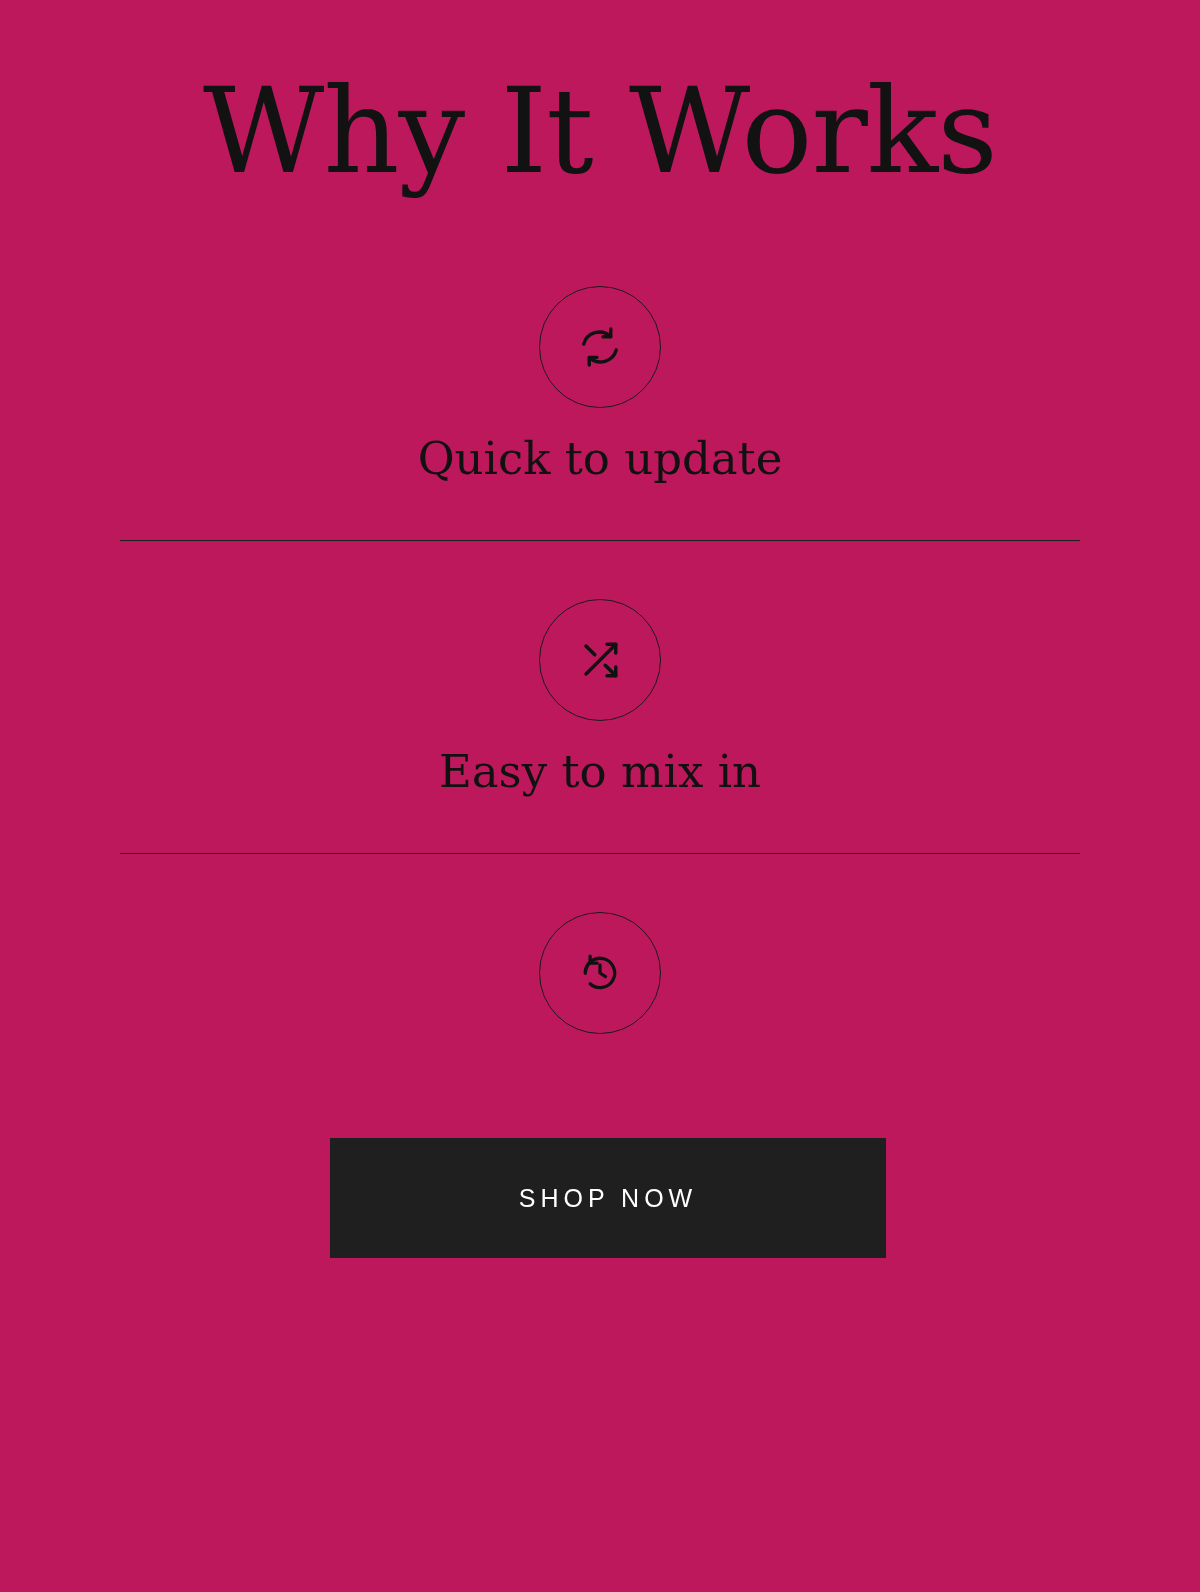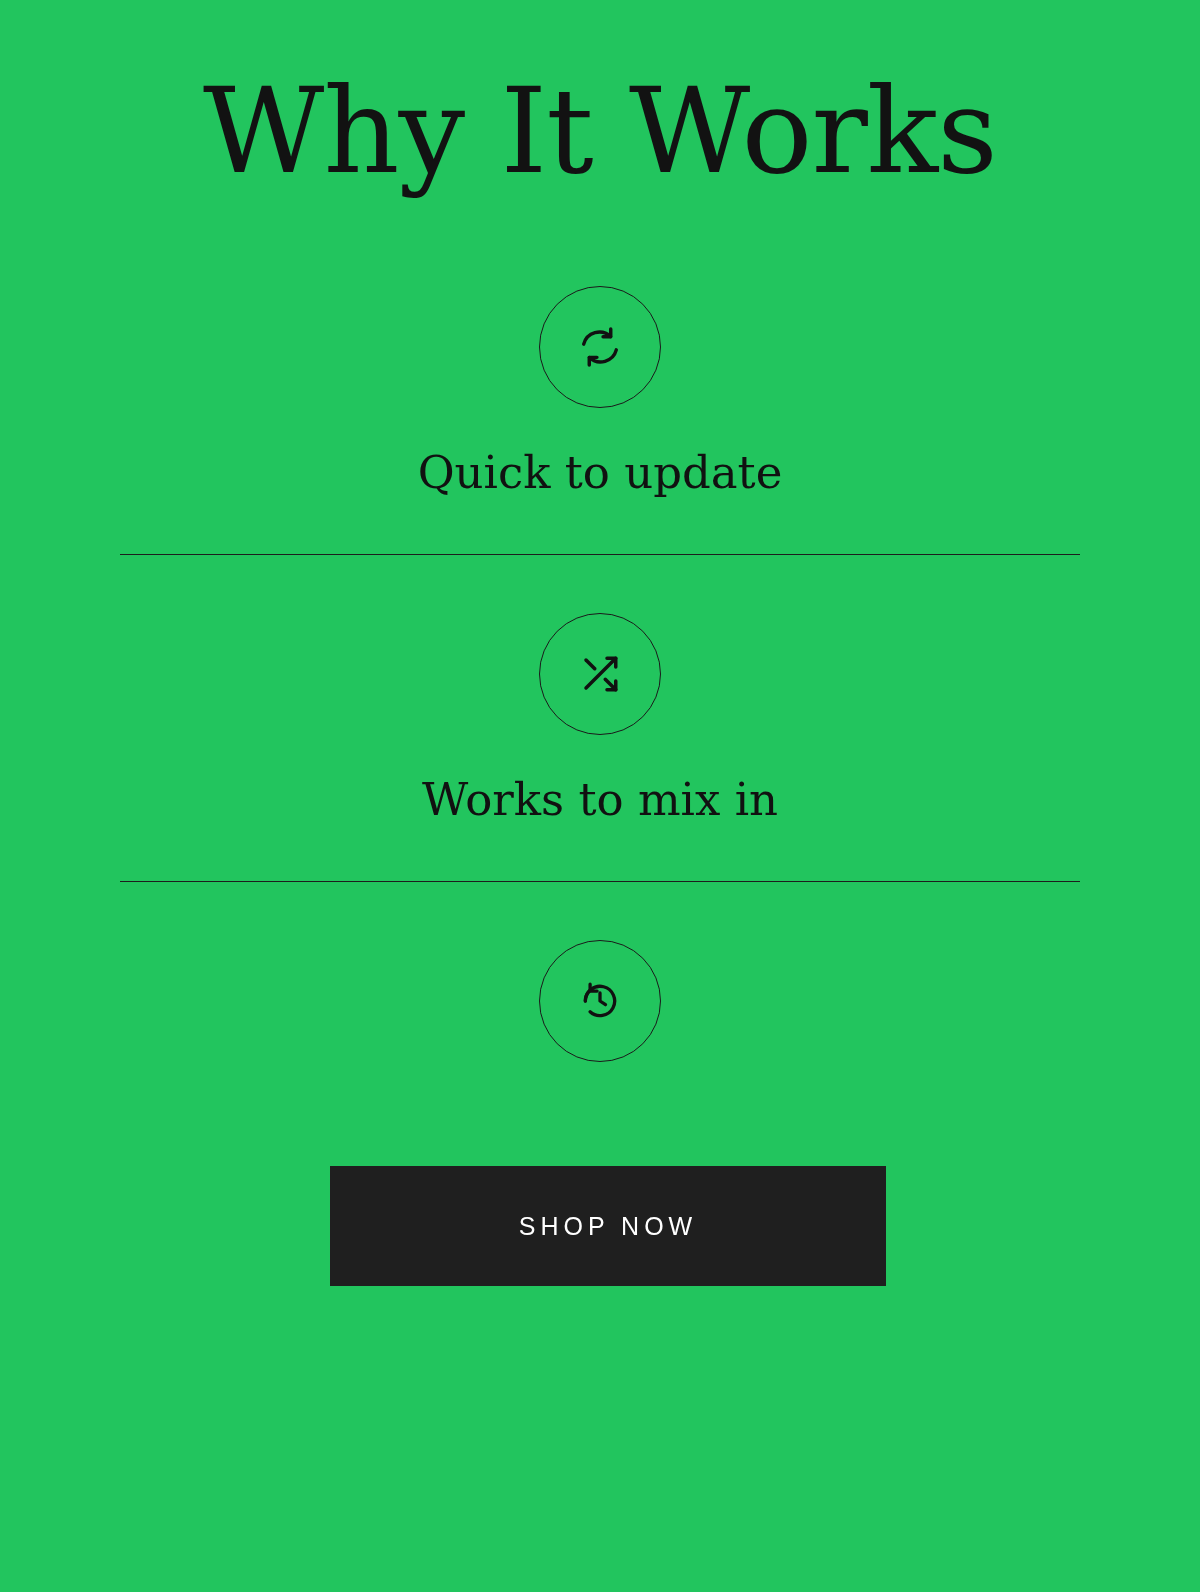--- a/index.html
+++ b/index.html
@@ -11,21 +11,21 @@
     width: 1200px;
     height: 1592px;
     font-family: "Liberation Serif", serif;
     color: #111111;
     overflow: hidden;
   }
   .page {
     width: 1200px;
     height: 1592px;
     position: relative;
-    background: #22c55e;
+    background: #be185d;
     box-sizing: border-box;
     display: flex;
     flex-direction: column;
     align-items: center;
   }
   .headline {
     font-family: "DejaVu Serif", serif;
     font-weight: 400;
     font-size: 118px;
     line-height: 1;
@@ -59,21 +59,21 @@
   }
   .icon-circle svg {
     display: block;
   }
   .feature-label {
     font-family: "DejaVu Serif", serif;
     font-size: 45px;
     line-height: 1.2;
     color: #111111;
     text-align: center;
-    margin-top: 38px;
+    margin-top: 24px;
   }
   .divider {
     width: 960px;
     height: 1px;
     background: #1d1d1d;
     margin: 54px 0 0 0;
   }
   .feature.after-divider {
     margin-top: 58px;
   }
@@ -127,21 +127,21 @@
     <div class="feature after-divider">
       <div class="icon-circle">
         <svg width="42" height="42" viewBox="0 0 24 24" fill="none" stroke="#111111" stroke-width="2" stroke-linecap="round" stroke-linejoin="round">
           <polyline points="16 3 21 3 21 8"></polyline>
           <line x1="4" y1="20" x2="21" y2="3"></line>
           <polyline points="21 16 21 21 16 21"></polyline>
           <line x1="15" y1="15" x2="21" y2="21"></line>
           <line x1="4" y1="4" x2="9" y2="9"></line>
         </svg>
       </div>
-      <div class="feature-label">Works to mix in</div>
+      <div class="feature-label">Easy to mix in</div>
     </div>
 
     <div class="divider"></div>
 
     <div class="feature after-divider">
       <div class="icon-circle">
         <svg width="44" height="44" viewBox="0 0 24 24" fill="none" stroke="#111111" stroke-width="1.8" stroke-linecap="round" stroke-linejoin="round">
           <path d="M4 12a8 8 0 1 1 2.6 5.9"></path>
           <path d="M4 12a8 8 0 0 1 2.3-5.6"></path>
           <polyline points="6.6 2.8 6.6 6.6 10.4 6.6"></polyline>

